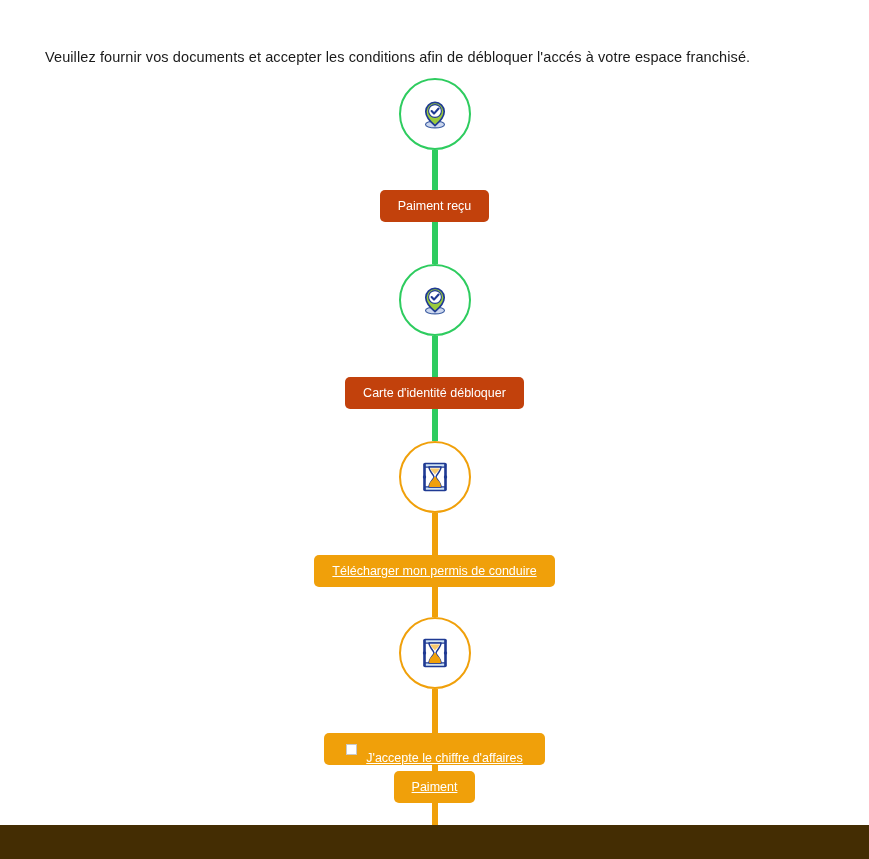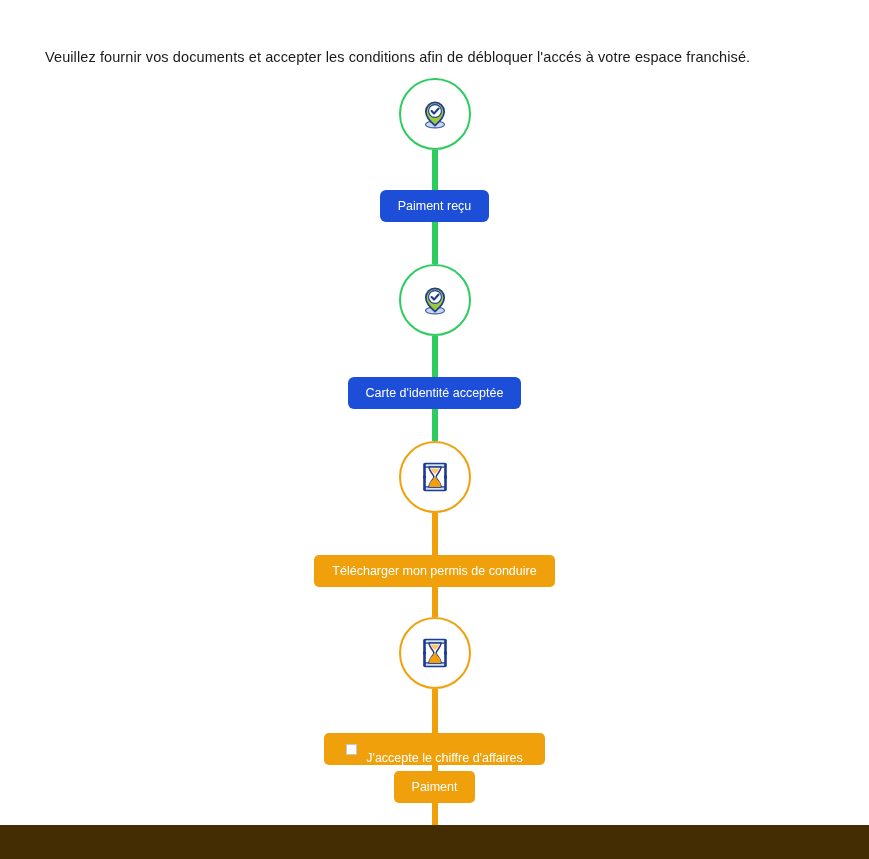--- a/index.html
+++ b/index.html
@@ -76,22 +76,22 @@
     text-align: center;
     padding: 0 18px;
     position: relative;
     z-index: 2;
     white-space: nowrap;
     flex: none;
     border: none;
     font-family: "Liberation Sans", sans-serif;
     cursor: pointer;
   }
-  .badge.green  { background: #1d4ed8; border-radius: 6px; }
-  .badge.orange { background: #F0A00A; }
+  .badge.green  { background: #c2410c; }
+  .badge.orange { background: #F0A00A; text-decoration: underline; }
 
   .badge.with-check {
     display: flex;
     align-items: center;
     gap: 9px;
     padding: 0 22px;
   }
   .cb {
     width: 11px;
     height: 11px;
@@ -142,21 +142,21 @@
     <span>
       <svg width="34" height="34" viewBox="0 0 34 34">
         <ellipse cx="17" cy="27.5" rx="9.5" ry="3.4" fill="#ccd7ee" stroke="#3a5ba0" stroke-width="1.1"></ellipse>
         <path d="M17 5.4c-5.1 0-9.2 4.1-9.2 9.2 0 6.3 7.4 12.6 9.2 14.1 1.8-1.5 9.2-7.8 9.2-14.1 0-5.1-4.1-9.2-9.2-9.2z" fill="#9ACA3C" stroke="#1F3A93" stroke-width="1.7"></path>
         <circle cx="17" cy="14" r="6.4" fill="#ffffff" stroke="#1F3A93" stroke-width="1.1"></circle>
         <path d="M13.6 14.1l2.4 2.5 4.6-5.1" fill="none" stroke="#1F3A93" stroke-width="2.1" stroke-linecap="round" stroke-linejoin="round"></path>
       </svg>
     </span>
   </div>
   <div class="connector green" style="height:41px"></div>
-  <button class="badge green">Carte d'identité acceptée</button>
+  <button class="badge green">Carte d'identité débloquer</button>
   <div class="connector green" style="height:32px"></div>
 
   <div class="node orange">
     <span>
       <svg width="30" height="32" viewBox="0 0 30 32">
         <rect x="4.5" y="2.5" width="21" height="3.6" rx="0.6" fill="#cfe3f5" stroke="#1F3A93" stroke-width="1.3"></rect>
         <rect x="4.5" y="25.9" width="21" height="3.6" rx="0.6" fill="#cfe3f5" stroke="#1F3A93" stroke-width="1.3"></rect>
         <rect x="3.2" y="2.5" width="2.6" height="27" fill="#1F3A93"></rect>
         <rect x="24.2" y="2.5" width="2.6" height="27" fill="#1F3A93"></rect>
         <circle cx="4.5" cy="16" r="1.7" fill="#1F3A93"></circle>

